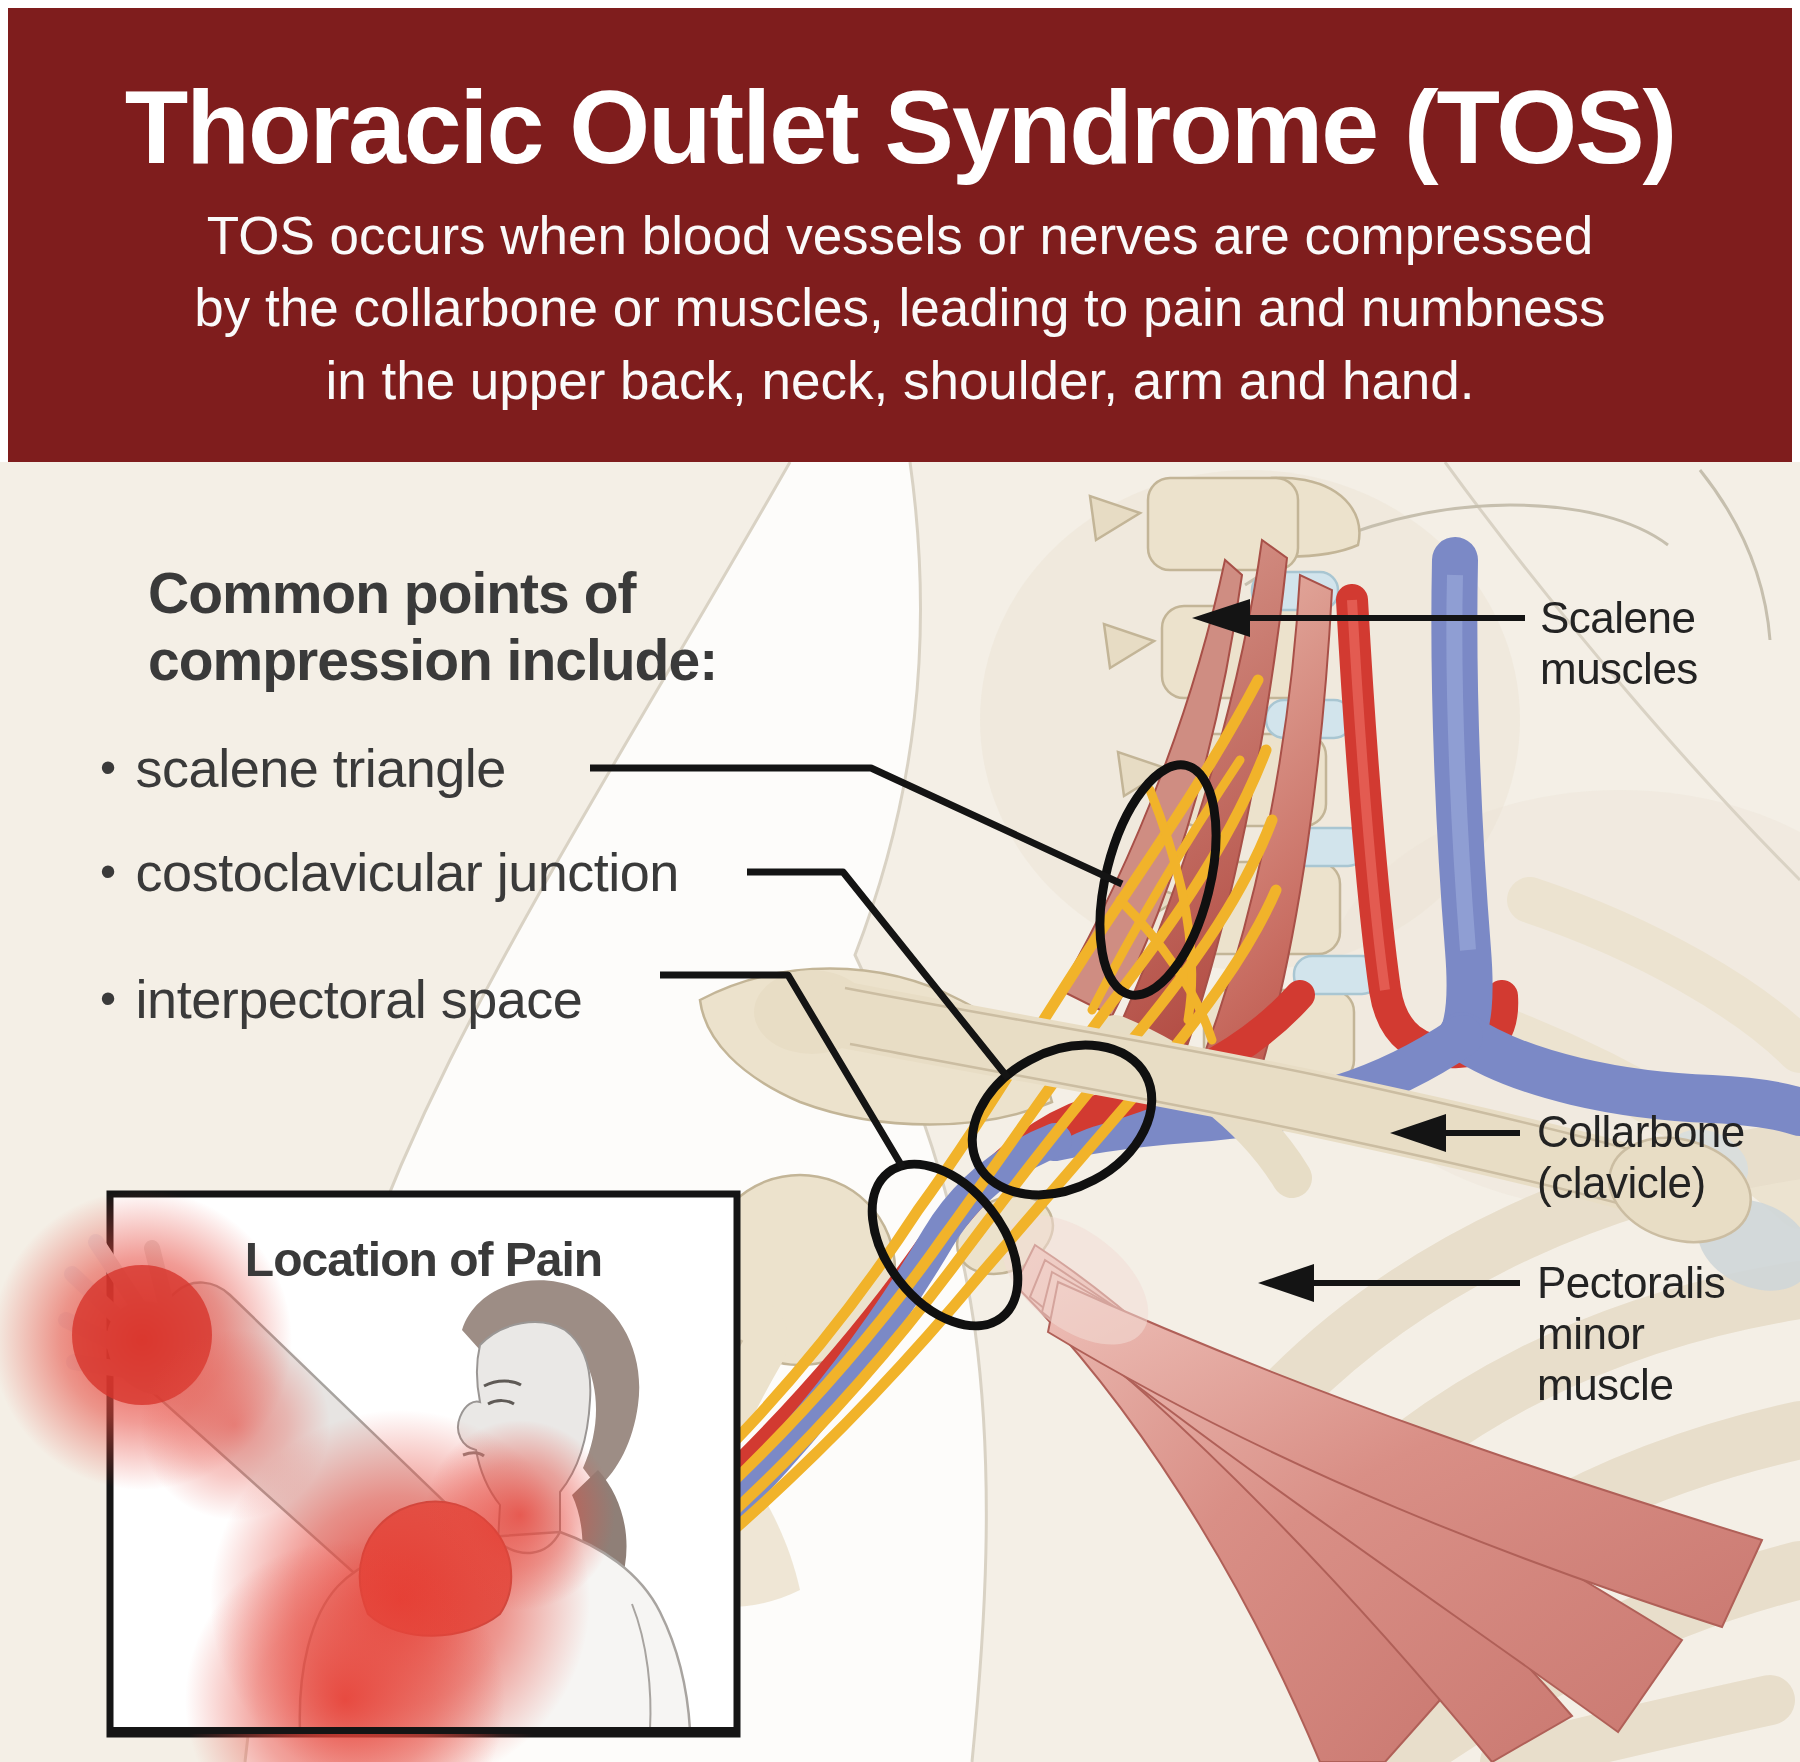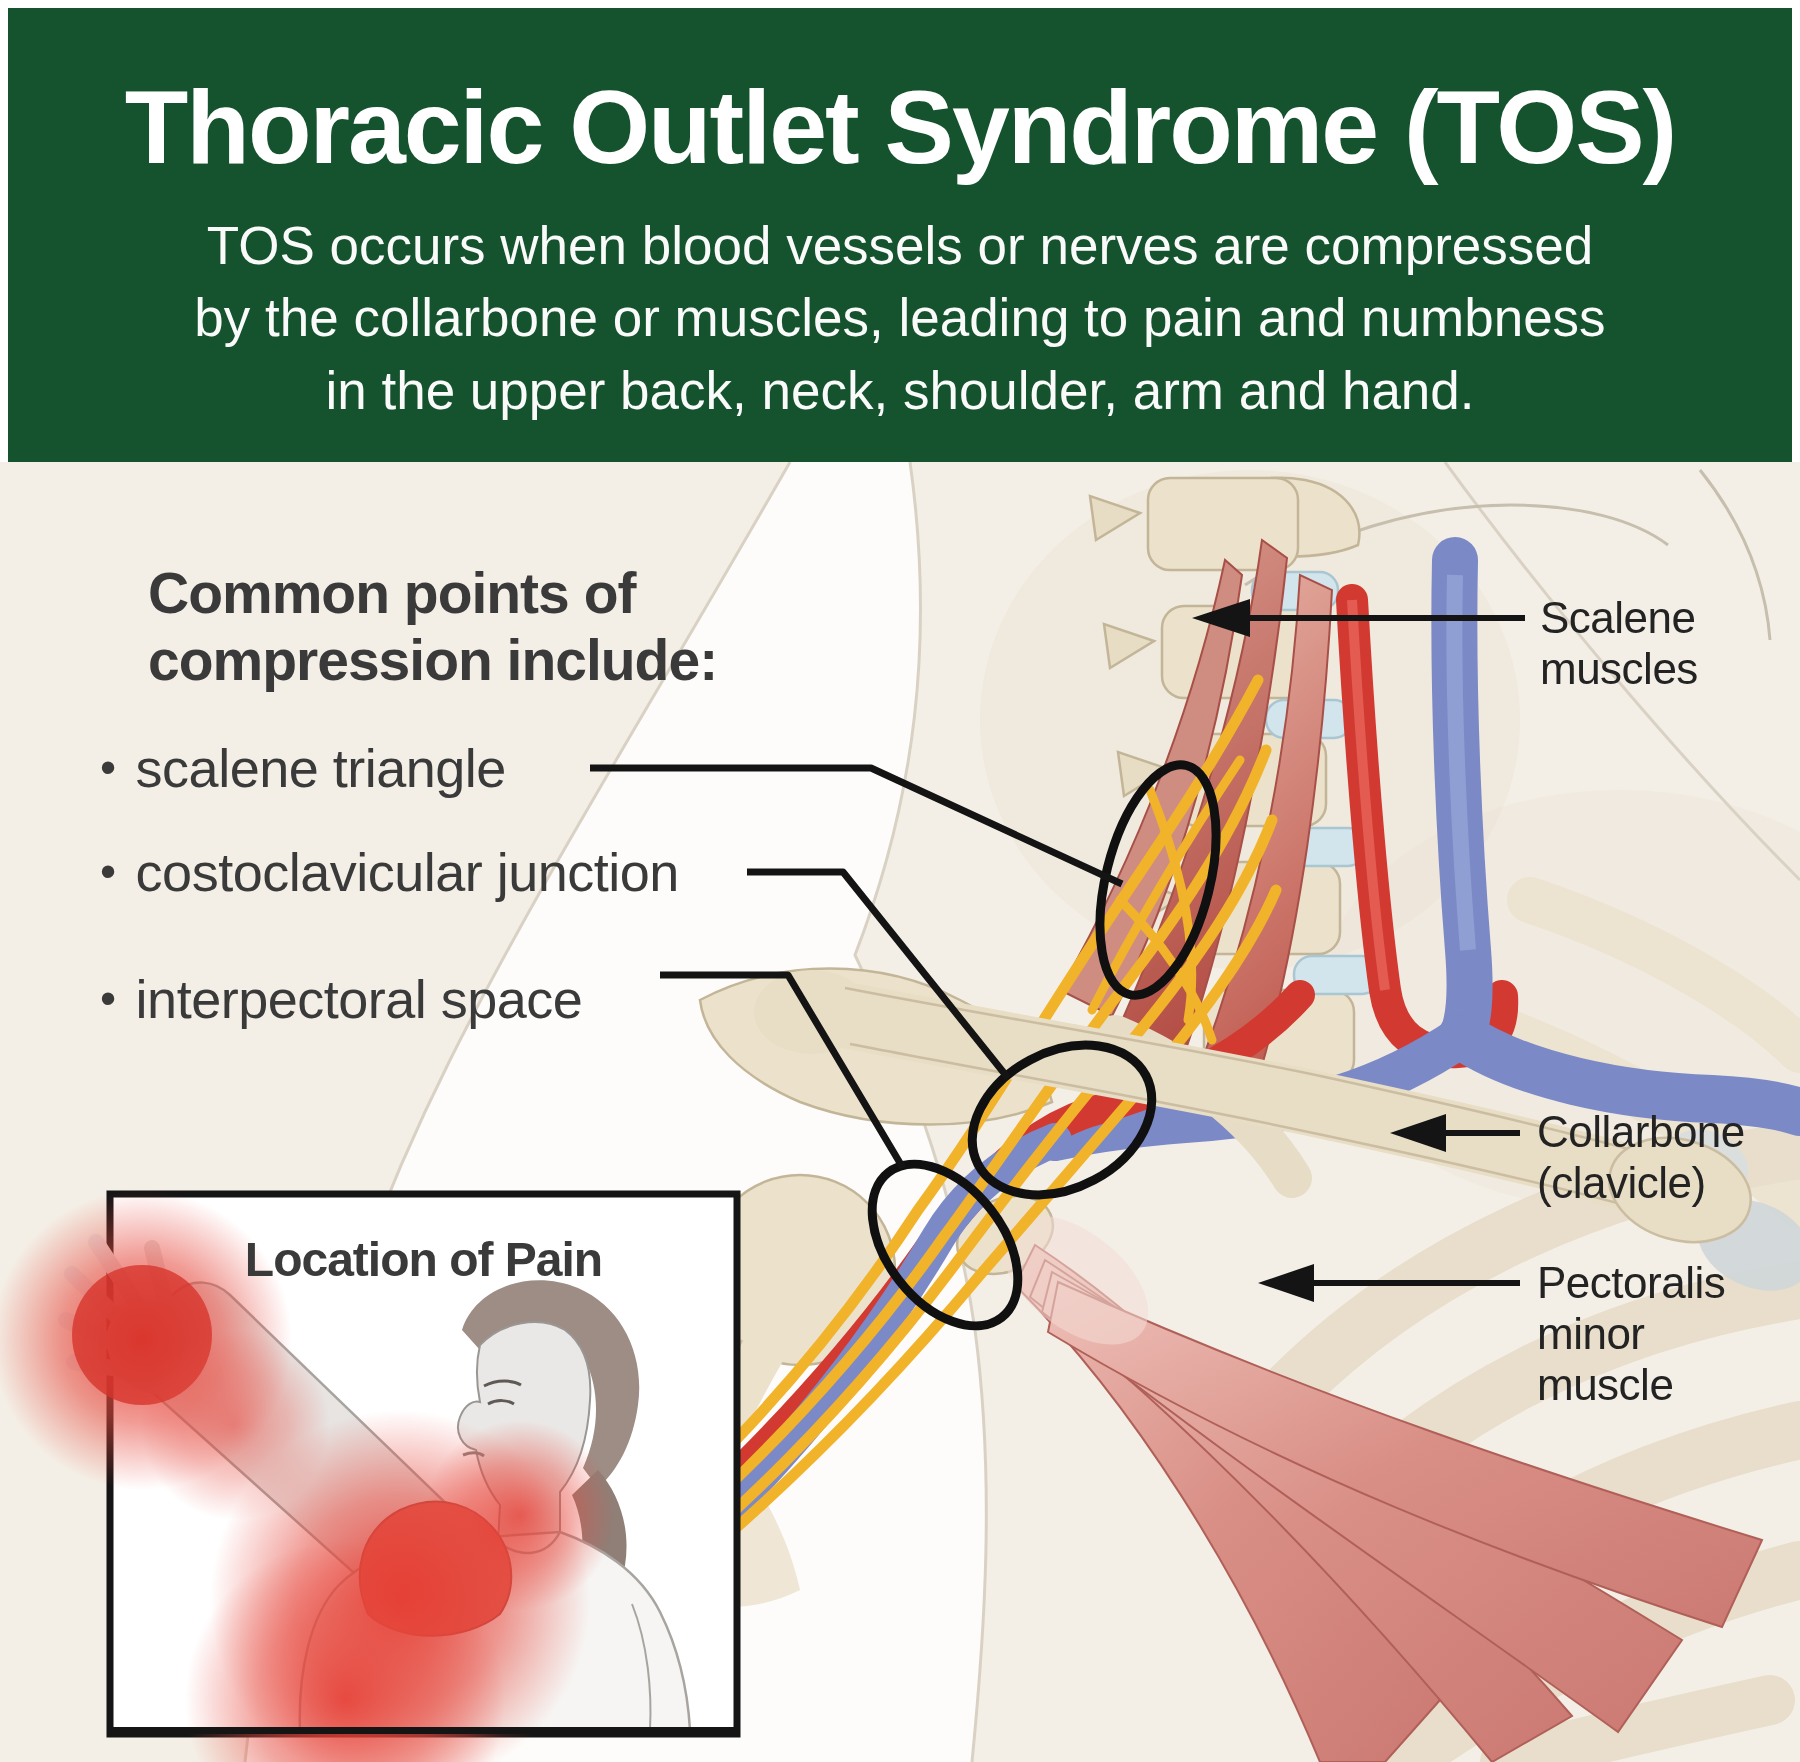--- a/index.html
+++ b/index.html
@@ -3,26 +3,26 @@
 <meta charset="utf-8">
 <style>
   html,body{margin:0;padding:0;background:#ffffff;}
   .page{
     position:relative;width:1800px;height:1762px;background:#ffffff;
     overflow:hidden;font-family:"Liberation Sans",sans-serif;
   }
   
   .header{
     position:absolute;left:8px;top:8px;width:1784px;height:454px;
-    background:#14532d;color:#ffffff;text-align:center;
+    background:#7f1d1d;color:#ffffff;text-align:center;
   }
   .h-title{
     margin-top:62px;font-size:104px;font-weight:bold;letter-spacing:-2px;line-height:1.1;
   }
-  .h-desc{margin-top:26px;font-size:53px;line-height:1.36;font-weight:400;color:#fafafa;}
+  .h-desc{margin-top:16px;font-size:53px;line-height:1.36;font-weight:400;color:#fafafa;}
   
   .art{position:absolute;left:0;top:462px;width:1800px;height:1300px;z-index:1;}
   
   .cp-heading{
     position:absolute;left:100px;top:560px;z-index:10;
     font-size:57px;font-weight:bold;color:#3a3a3a;line-height:1.17;
     white-space:pre-line;letter-spacing:-1px;margin-left:48px;
   }
   .cp-item{
     position:absolute;left:100px;z-index:10;font-size:54px;color:#3a3a3a;

